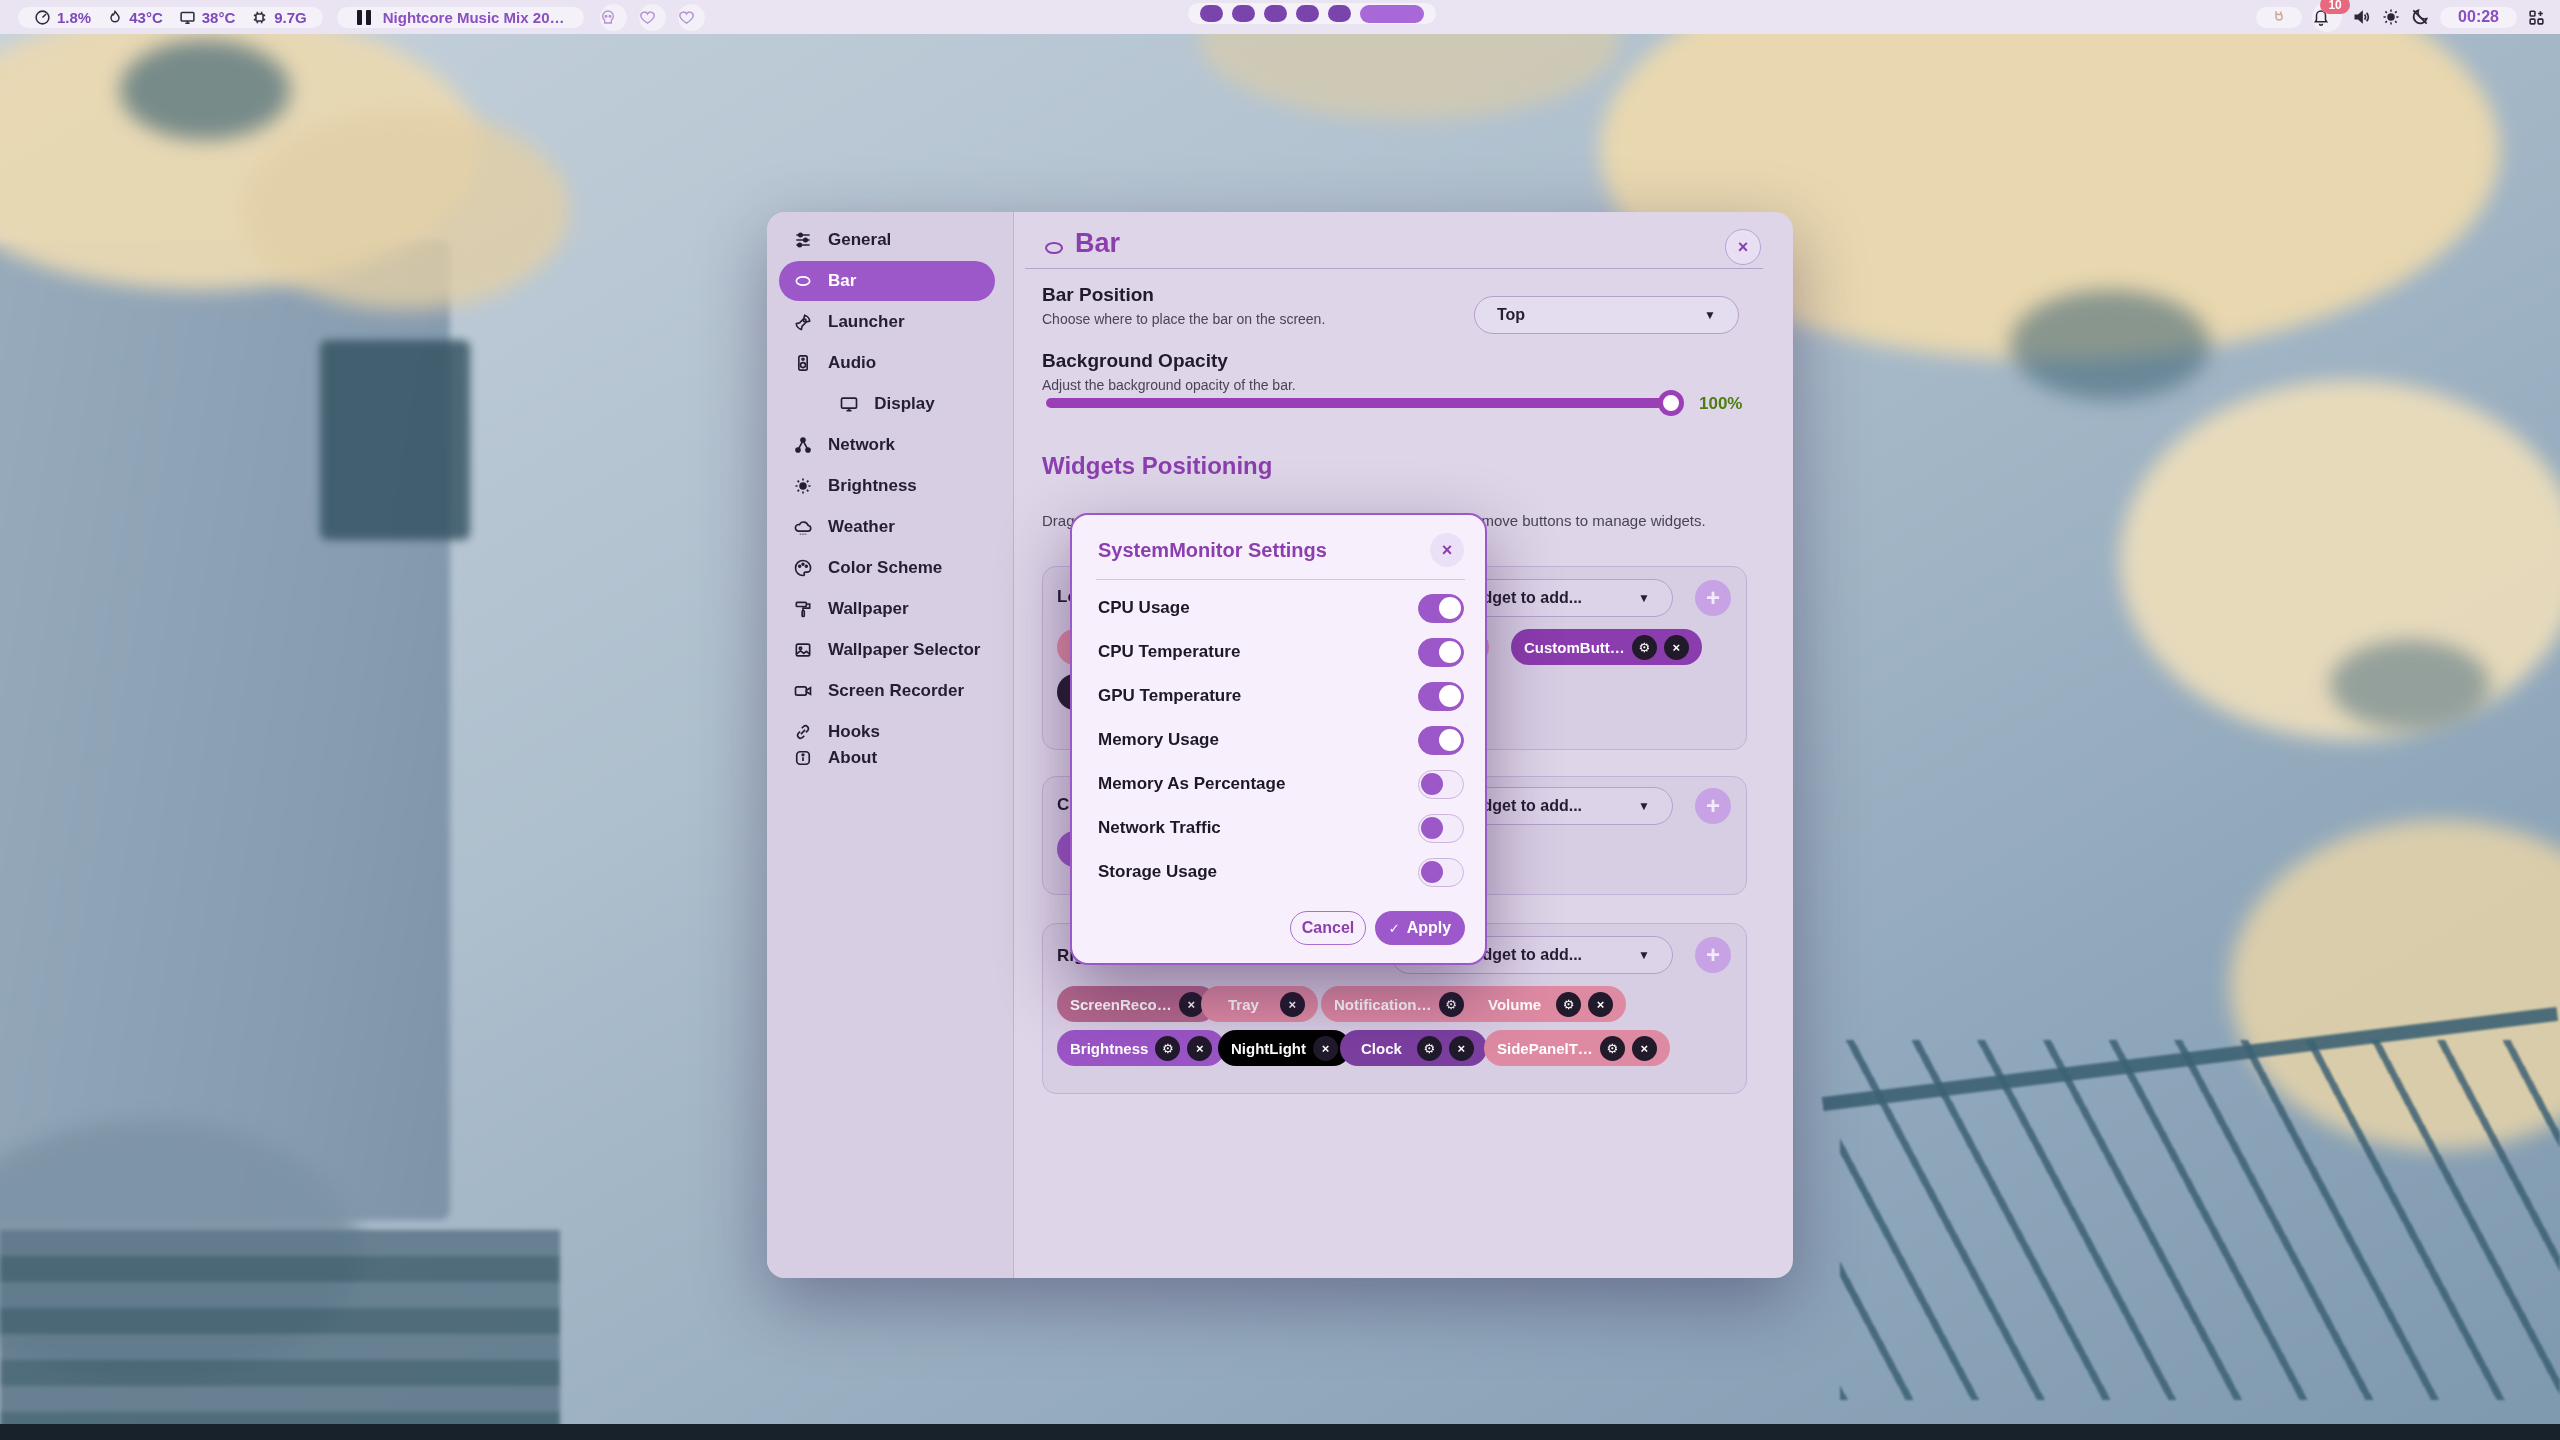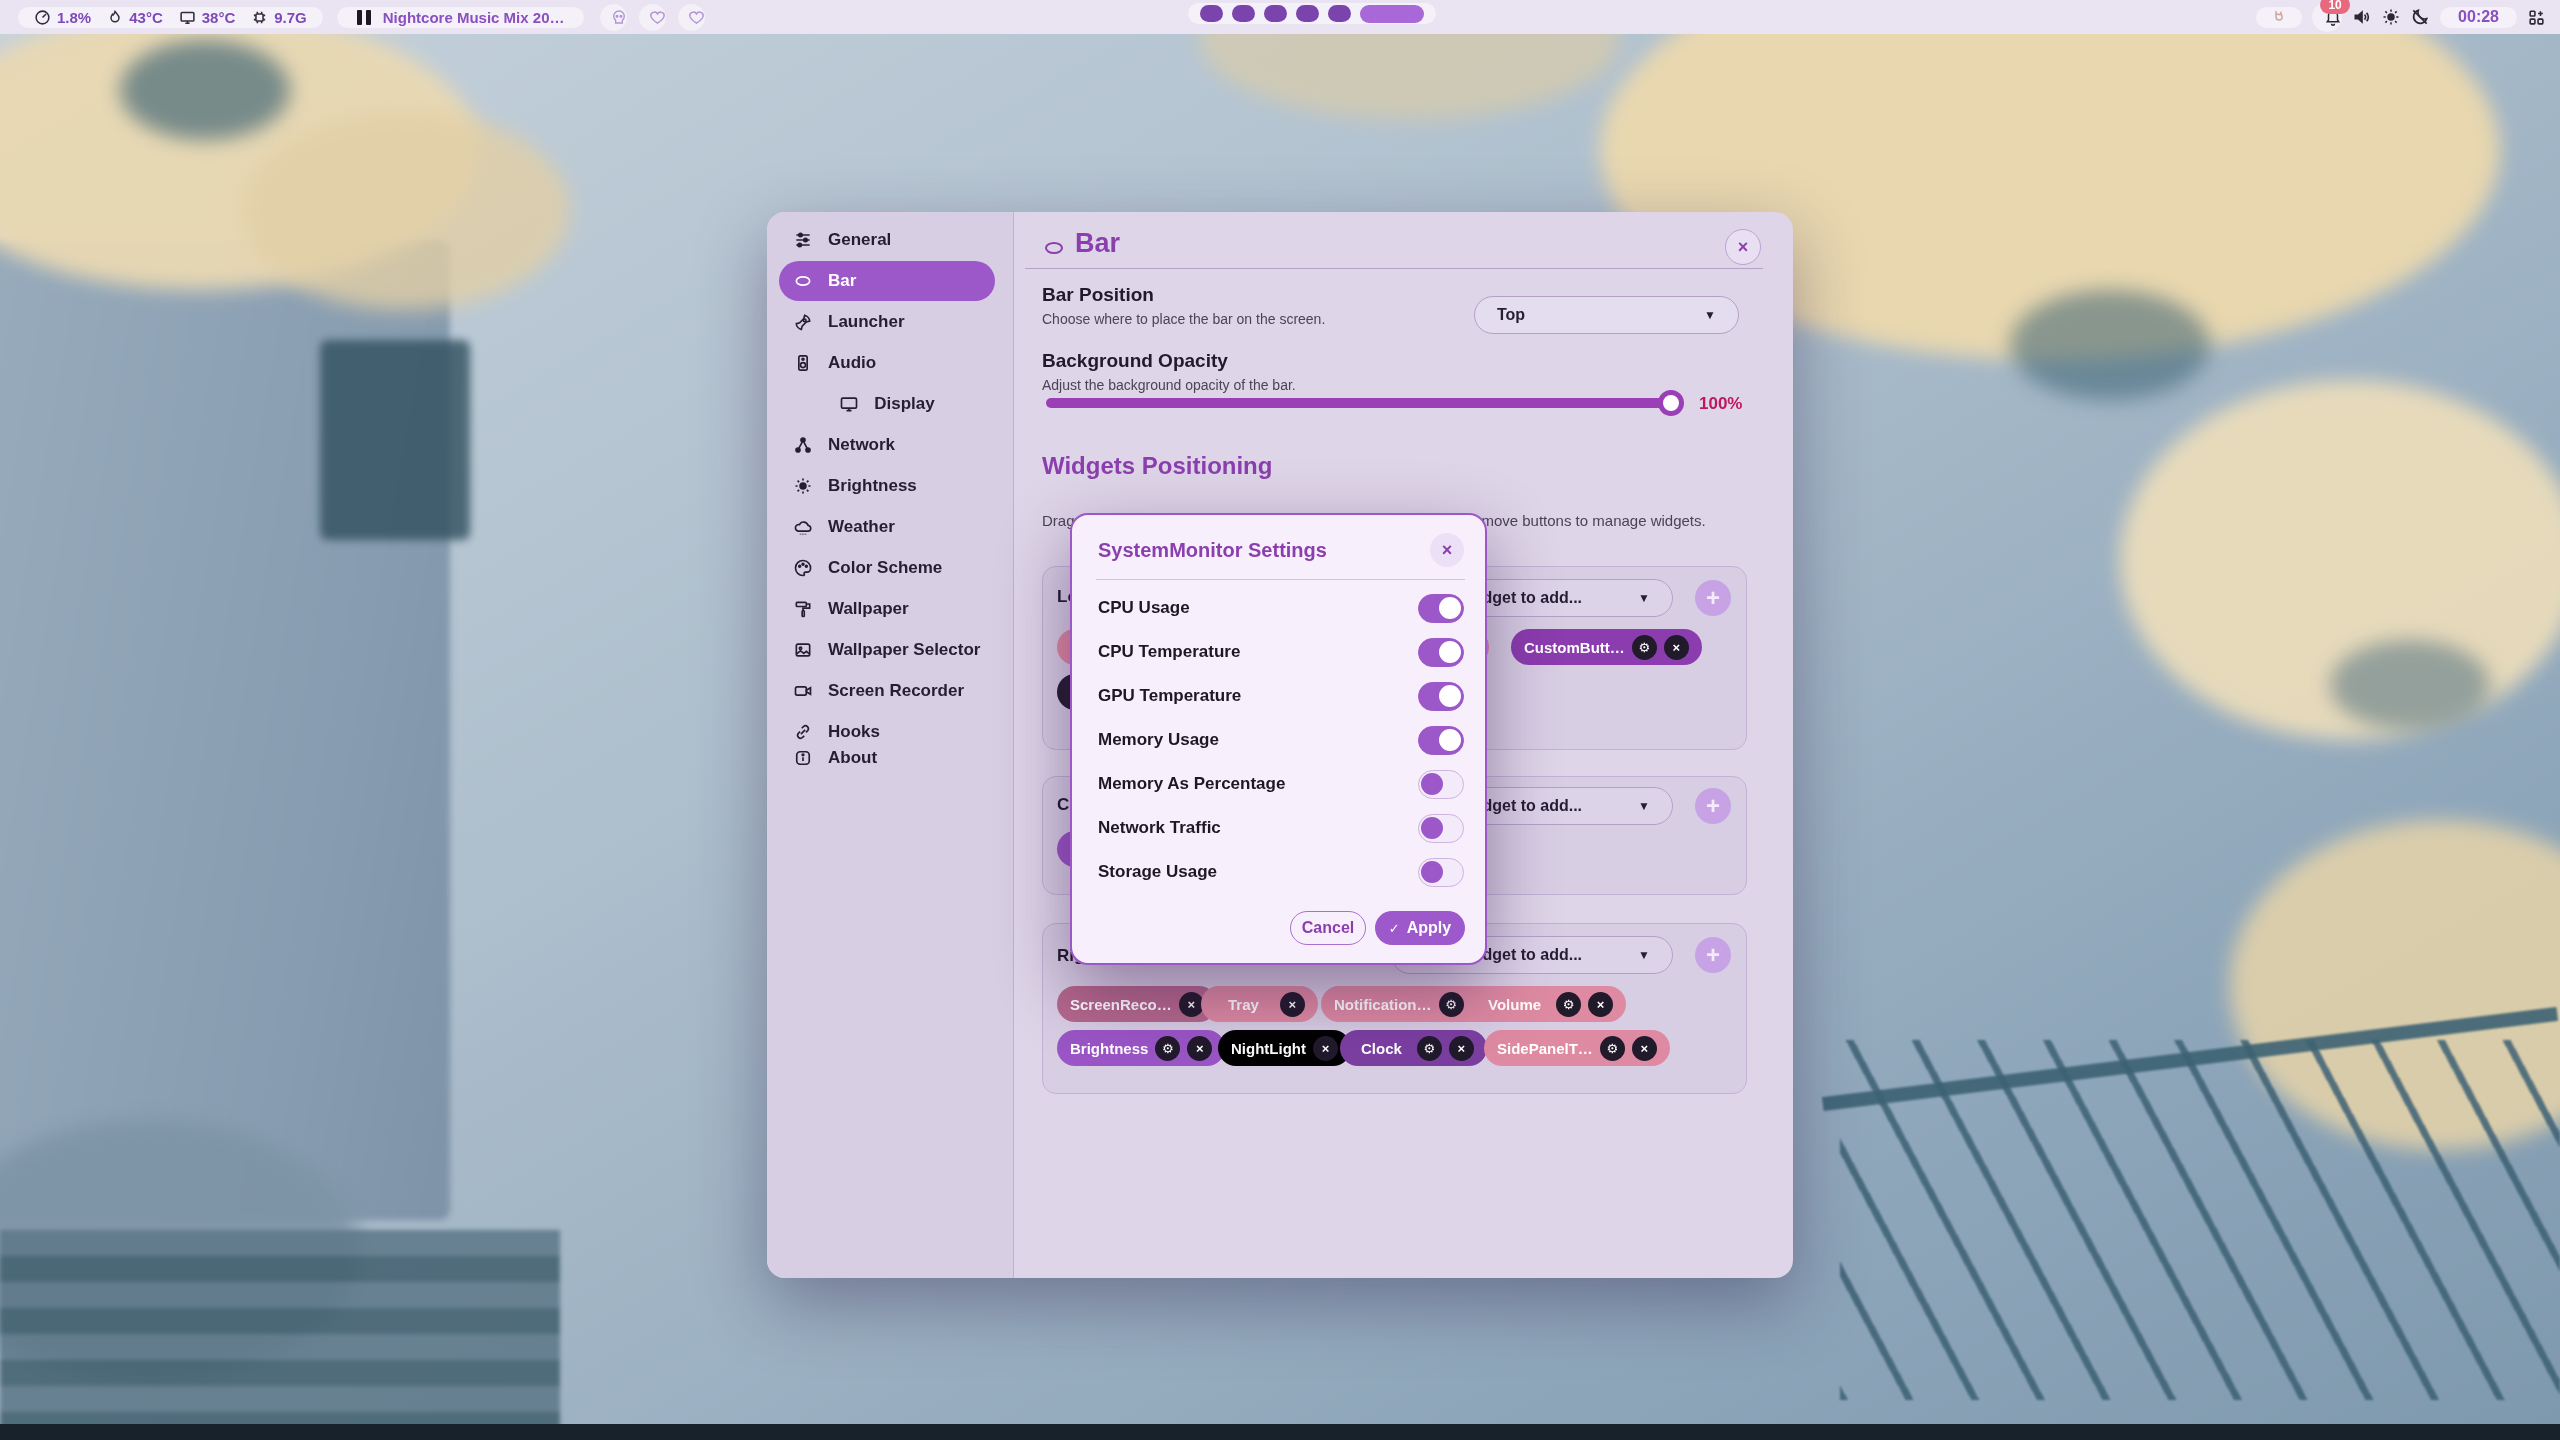--- a/index.html
+++ b/index.html
@@ -7,21 +7,21 @@
        font-family:"Liberation Sans","DejaVu Sans",sans-serif;background:#a9bbca;}
   
   .wp{position:absolute;inset:0;background:linear-gradient(150deg,#c6d2dc 0%,#aebfcd 40%,#8ea6ba 78%,#7e98ad 100%);}
   .blob{position:absolute;border-radius:50%;filter:blur(10px);}
   .wp-rect{position:absolute;}
   
   .topbar{position:absolute;left:0;top:0;width:2560px;height:34px;background:#e9e3f2;display:flex;align-items:center;z-index:5;}
   .pill{background:rgba(255,255,255,.5);border-radius:16px;display:flex;align-items:center;height:21px;}
   .stat{display:flex;align-items:center;gap:6px;color:#7d49b8;font-weight:700;font-size:15px;}
   .stat svg{color:#332c40;}
-  .circlebtn{width:27px;height:27px;border-radius:50%;background:rgba(255,255,255,.45);display:flex;align-items:center;justify-content:flex-end;color:#b393d6;font-size:15px;}
+  .circlebtn{width:27px;height:27px;border-radius:50%;background:rgba(255,255,255,.45);display:flex;align-items:center;justify-content:flex-start;color:#b393d6;font-size:15px;}
   .ws-dot{width:23px;height:17px;border-radius:9px;background:#7b44ad;}
   .ws-active{width:64px;height:18px;border-radius:9px;background:#a868d8;}
   .tb-ic{color:#2c2636;}
   
   .win{position:absolute;left:767px;top:212px;width:1026px;height:1066px;background:#ded5e8;border-radius:18px;
        box-shadow:0 24px 70px rgba(45,25,70,.38);z-index:10;}
   .side{position:absolute;left:0;top:0;width:246px;height:100%;background:#d8cee3;border-radius:18px 0 0 18px;border-right:1px solid rgba(120,90,150,.25);}
   .sitem{position:absolute;left:12px;width:216px;height:40px;border-radius:20px;display:flex;align-items:center;gap:15px;
          padding:0 14px;box-sizing:border-box;color:#241e31;font-weight:700;font-size:17px;}
   .sitem svg{flex:0 0 auto;}
@@ -312,21 +312,21 @@
     <div class="desc" style="position:absolute;left:29px;top:99px;">Choose where to place the bar on the screen.</div>
     <div class="ddl" style="left:461px;top:84px;width:265px;">
       <span>Top</span>
       <span style="font-size:12px;color:#241e30;">▼</span>
     </div>
 
     <div class="lab" style="position:absolute;left:29px;top:138px;">Background Opacity</div>
     <div class="desc" style="position:absolute;left:29px;top:165px;">Adjust the background opacity of the bar.</div>
     <div class="slider-track" style="left:33px;top:186px;width:635px;"></div>
     <div class="slider-knob" style="left:645px;top:178px;"></div>
-    <div style="position:absolute;left:686px;top:182px;font-size:17px;color:#be185d;font-weight:600;">100%</div>
+    <div style="position:absolute;left:686px;top:182px;font-size:17px;color:#4d7c0f;font-weight:600;">100%</div>
 
     <div class="h1" style="position:absolute;left:29px;top:240px;font-size:24px;">Widgets Positioning</div>
     <div class="desc" style="position:absolute;left:29px;top:298px;width:706px;font-size:15px;line-height:21px;">Drag widgets to rearrange them within a section, or use the add/remove buttons to manage widgets.</div>
 
     <div class="card" style="left:29px;top:354px;height:182px;">
       <div class="lab" style="position:absolute;left:14px;top:20px;font-size:17px;white-space:nowrap;overflow:hidden;width:330px;">Left Widgets</div>
       <div class="ddl" style="left:348px;top:12px;width:282px;background:#ddd3e9;">
         <span style="overflow:hidden;white-space:nowrap;">Select widget to add...</span>
         <span style="font-size:12px;">▼</span>
       </div>

